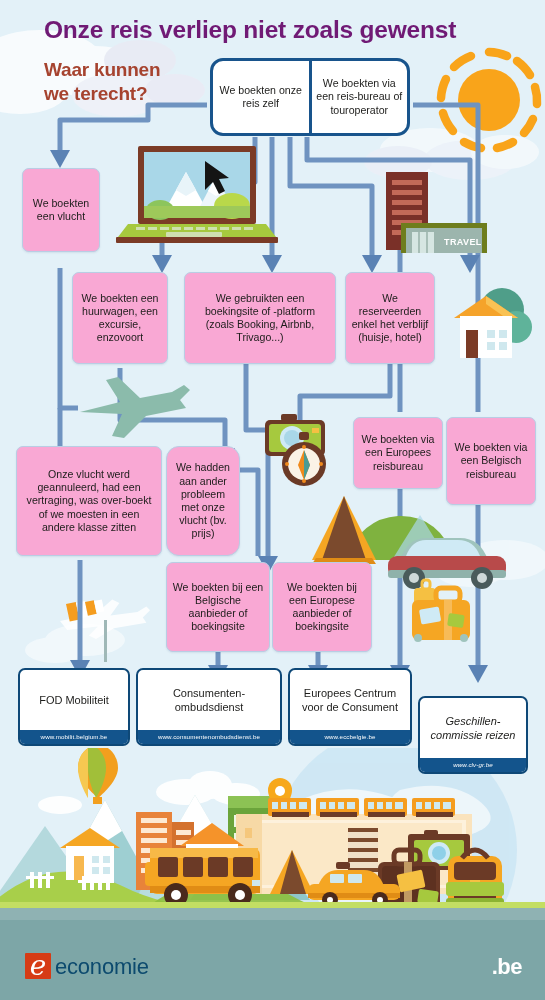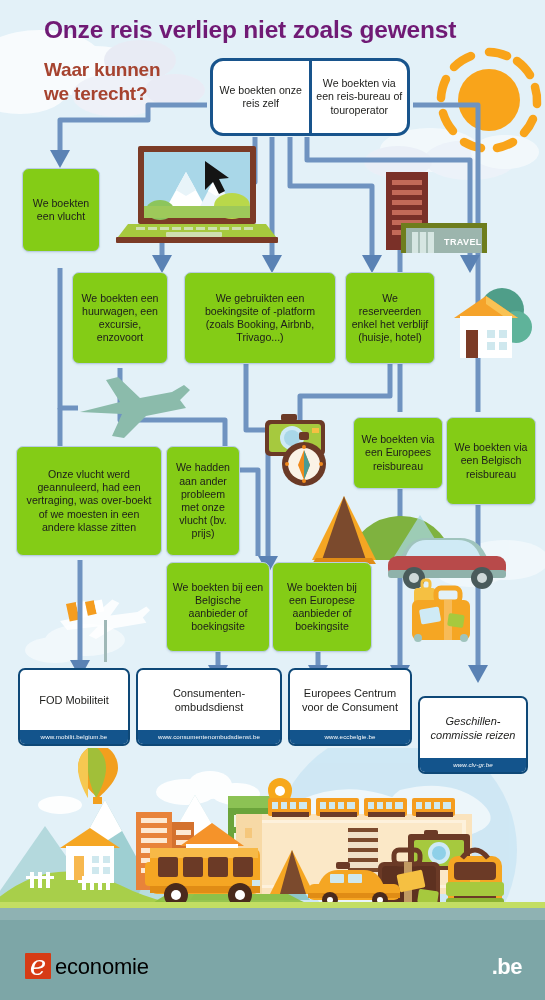--- a/index.html
+++ b/index.html
@@ -32,21 +32,21 @@
     font-weight: bold;
     letter-spacing: -0.2px;
     z-index: 5;
   }
   #main-title { left: 44px; top: 16px; font-size: 24.5px; white-space: nowrap; }
   #sub-title  { left: 44px; top: 58px; font-size: 19px; line-height: 24px; color: #a6432f; }
 
   
   .fbox {
     position: absolute;
-    background: #84cc16;
+    background: #f9a8d4;
     border: 1.6px solid #b9cde4;
     border-radius: 7px;
     display: flex;
     align-items: center;
     justify-content: center;
     text-align: center;
     color: #1d1d1b;
     font-size: 10.6px;
     line-height: 13.2px;
     padding: 4px 5px;
@@ -115,21 +115,21 @@
   #logo-e {
     position: absolute; left: 26px; top: 30px;
     width: 24px; height: 31px;
     color: #ffffff; font-size: 28px; font-weight: normal;
     font-family: "DejaVu Serif", serif;
     font-style: italic;
     line-height: 31px; text-align: center;
   }
   #logo-word {
     position: absolute; left: 55px; top: 34px;
-    color: #000000; font-size: 22px; letter-spacing: -.2px;
+    color: #0c4a6e; font-size: 22px; letter-spacing: -.2px;
   }
   #logo-be {
     position: absolute; right: 23px; top: 34px;
     color: #ffffff; font-size: 22px; font-weight: bold; letter-spacing: -.5px;
   }
 </style>
 </head>
 <body>
 
 <div id="stage">
@@ -669,21 +669,21 @@
     <div class="fbox" style="left:22px; top:168px; width:78px; height:84px; pointer-events:auto;">We boekten een vlucht</div>
 
     <div class="fbox" style="left:72px; top:272px; width:96px; height:92px; pointer-events:auto;">We boekten een huurwagen, een excursie, enzovoort</div>
     <div class="fbox" style="left:345px; top:272px; width:90px; height:92px; pointer-events:auto;">We reserveerden enkel het verblijf (huisje, hotel)</div>
     <div class="fbox" style="left:184px; top:272px; width:152px; height:92px; pointer-events:auto;">We gebruikten een boekingsite of -platform (zoals Booking, Airbnb, Trivago...)</div>
 
     <div class="fbox" style="left:353px; top:417px; width:90px; height:72px; pointer-events:auto;">We boekten via een Europees reisbureau</div>
     <div class="fbox" style="left:446px; top:417px; width:90px; height:88px; pointer-events:auto;">We boekten via een Belgisch reisbureau</div>
 
     <div class="fbox big" style="left:16px; top:446px; width:146px; height:110px; pointer-events:auto;">Onze vlucht werd geannuleerd, had een vertraging, was over-boekt of we moesten in een andere klasse zitten</div>
-    <div class="fbox" style="left:166px; top:446px; width:74px; height:110px; pointer-events:auto;">We hadden aan ander probleem met onze vlucht (bv. prijs)</div>
+    <div class="fbox" style="left:166px; top:446px; width:74px; height:110px; pointer-events:auto;border-radius:13px;">We hadden aan ander probleem met onze vlucht (bv. prijs)</div>
 
     <div class="fbox" style="left:166px; top:562px; width:104px; height:90px; pointer-events:auto;">We boekten bij een Belgische aanbieder of boekingsite</div>
     <div class="fbox" style="left:272px; top:562px; width:100px; height:90px; pointer-events:auto;">We boekten bij een Europese aanbieder of boekingsite</div>
 
     <div class="rbox" style="left:18px; top:668px; width:112px; height:78px; pointer-events:auto;">
       <div class="rtitle">FOD Mobiliteit</div>
       <div class="rurl">www.mobilit.belgium.be</div>
     </div>
     <div class="rbox" style="left:136px; top:668px; width:146px; height:78px; pointer-events:auto;">
       <div class="rtitle">Consumenten-ombudsdienst</div>

